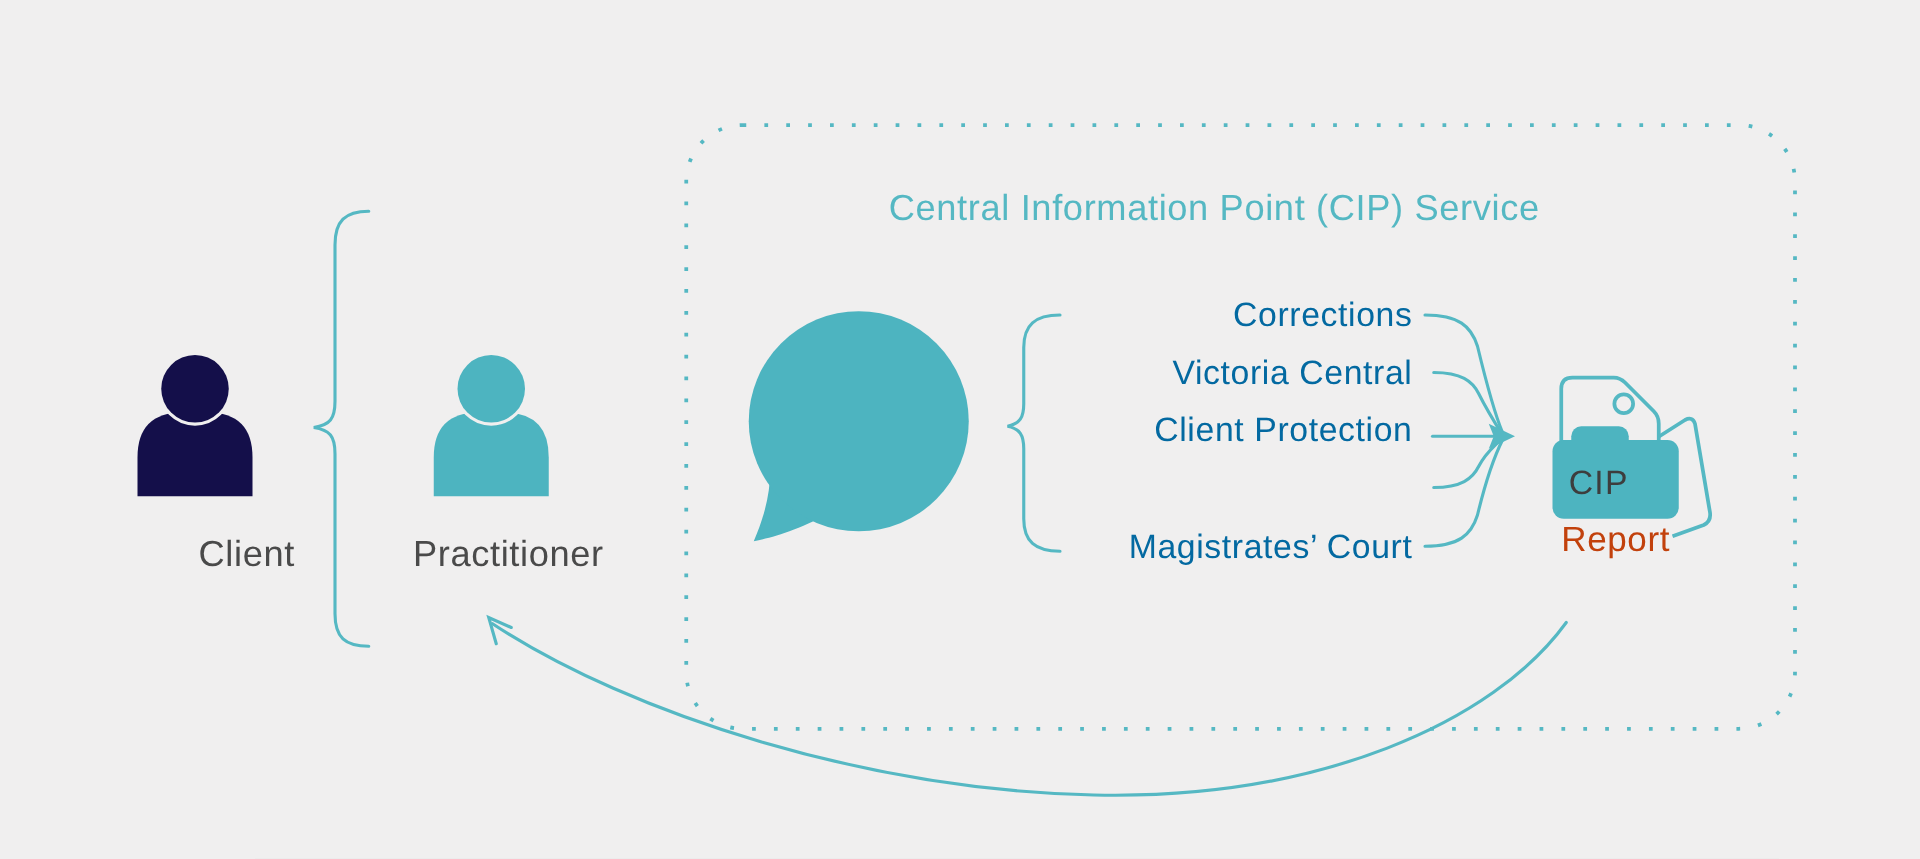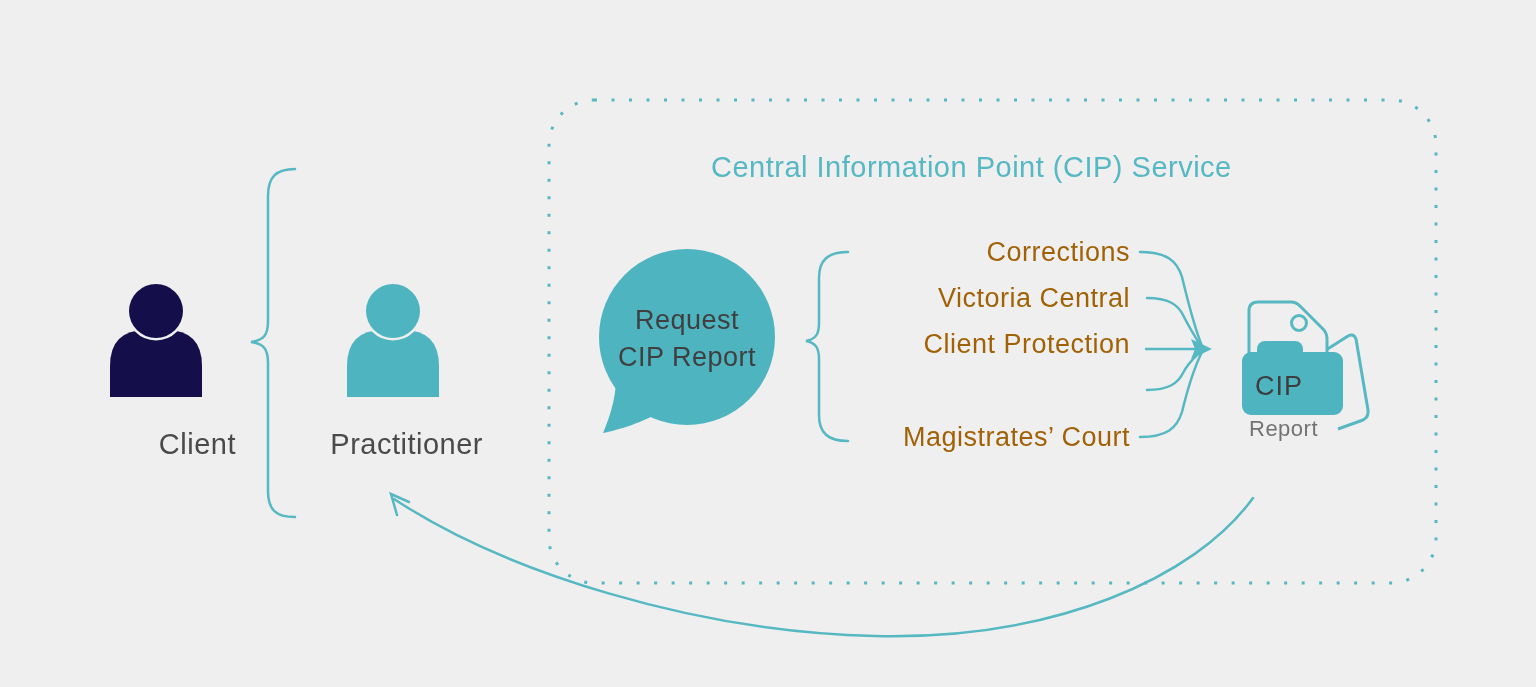--- a/index.html
+++ b/index.html
@@ -16,28 +16,28 @@
     color:#4a4a4a;font-size:29px;letter-spacing:0.5px;text-align:right;
   }
   .title-teal{
     color:#55b8c3;font-size:29px;letter-spacing:0.5px;text-align:center;margin-left:46px;
   }
   .bubble-text{
     color:#3f3f3f;font-size:27px;line-height:37px;text-align:center;letter-spacing:0.5px;
   }
   .agency{
     position:absolute;right:406px;height:34px;line-height:34px;
-    color:#a16207;font-size:27px;letter-spacing:0.5px;text-align:right;
+    color:#0369a1;font-size:27px;letter-spacing:0.5px;text-align:right;
   }
   .a0{top:235px}.a1{top:281px}.a2{top:327px}.a3{top:373px}.a4{top:420px}
   .cip-on-folder{
     color:#3d3d3d;font-size:27px;letter-spacing:1px;
   }
   .report-label{
-    color:#737373;font-size:22px;letter-spacing:0.5px;
+    color:#c2410c;font-size:28px;letter-spacing:0.5px;
   }
 </style>
 </head>
 <body>
 
 <div class="canvas">
 
   <svg class="layer" viewBox="0 0 1536 687">
 
     <rect x="549" y="100" width="887" height="483" rx="45" fill="none" stroke="#55b8c3" stroke-width="3" stroke-dasharray="3 14.5"></rect>
@@ -91,24 +91,20 @@
       <path d="M 409 502 L 391 494 L 397 515"></path>
     </g>
   </svg>
 
   <div class="txt label-dark" style="left:76px;top:428px;width:160px">Client</div>
 
   <div class="txt label-dark" style="left:303px;top:428px;width:180px">Practitioner</div>
 
   <div class="txt title-teal" style="left:665px;top:151px;width:500px">Central Information Point (CIP) Service</div>
 
-  <div class="txt bubble-text" style="left:597px;top:302px;width:180px">
-    <div>Request</div>
-    <div>CIP Report</div>
-  </div>
 
   <div class="agency a0">Corrections</div>
   <div class="agency a1">Victoria Central</div>
   <div class="agency a2">Client Protection</div>
   <div class="agency a4">Magistrates’ Court</div>
 
   <div class="txt cip-on-folder" style="left:1255px;top:371px">CIP</div>
   <div class="txt report-label" style="left:1249px;top:416px">Report</div>
 
 </div>

